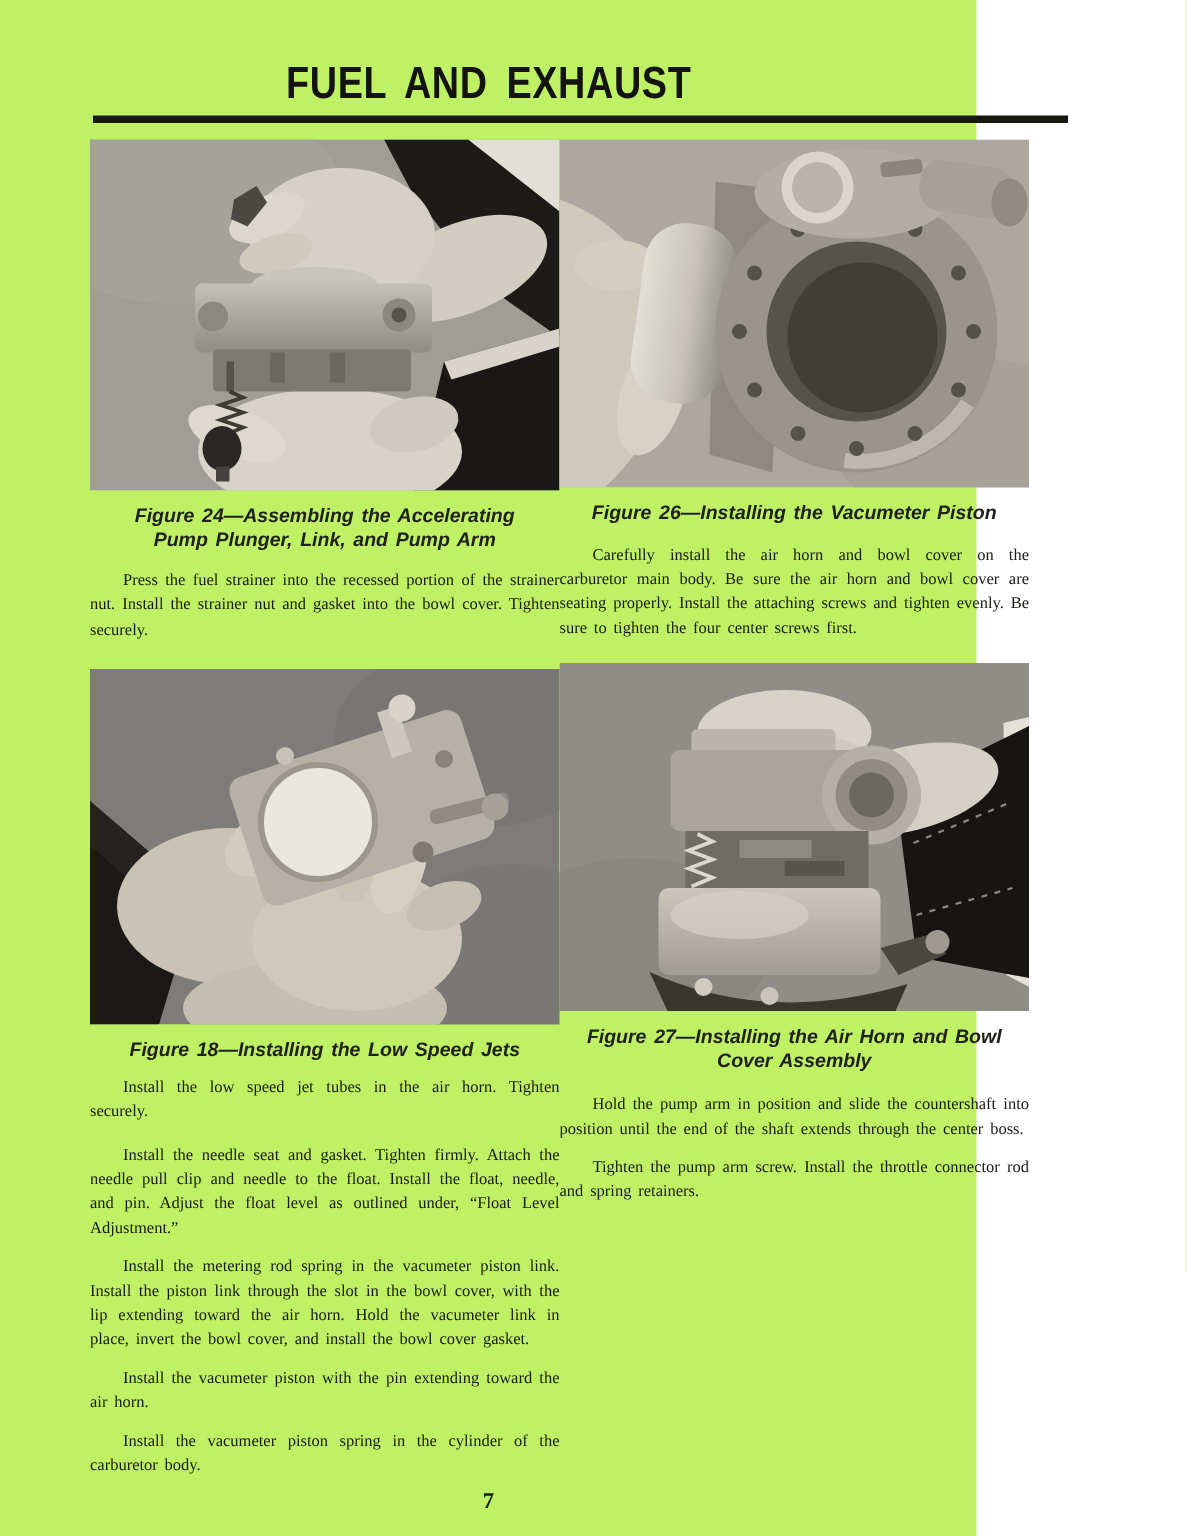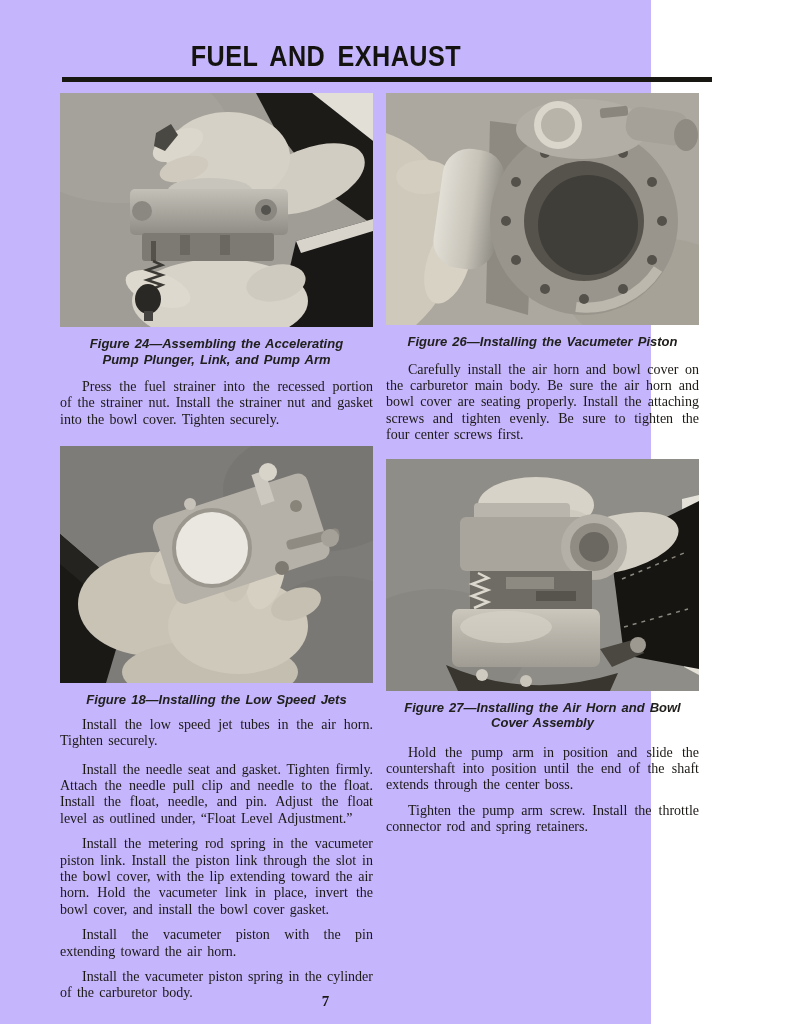--- a/index.html
+++ b/index.html
@@ -1,49 +1,49 @@
 <!DOCTYPE html>
 <html><head>
 <meta charset="utf-8">
 <style>
   html,body{margin:0;padding:0;}
   body{
     width:791px;height:1024px;background:#ffffff;
     font-family:"Liberation Serif",serif;color:#1b1914;
     position:relative;overflow:hidden;
   }
-  .page{width:651px;height:1024px;position:relative;background:#c4b5fd;}
+  .page{width:651px;height:1024px;position:relative;background:#bef264;}
 
   
   .header{padding-top:40px;text-align:center;}
   .title{
     display:inline-block;
     font-family:"Liberation Sans",sans-serif;font-weight:bold;
     font-size:30px;line-height:32px;letter-spacing:.5px;word-spacing:6px;
     color:#14130f;transform:scaleX(.84);transform-origin:center;
     white-space:nowrap;
   }
   .rule{margin:5px 0 0 62px;width:650px;height:5px;background:#181712;}
 
   
-  .columns{display:flex;margin:11px 56px 0 60px;gap:13px;}
+  .columns{display:flex;margin:11px 56px 0 60px;}
   .col{width:331px;}
 
   .photo{width:313px;line-height:0;}
   .photo svg{display:block;}
 
   .caption{
     font-family:"Liberation Sans",sans-serif;font-weight:bold;font-style:italic;
     font-size:13px;line-height:15.5px;text-align:center;color:#21201c;
     margin:9px auto 0 auto;word-spacing:1.5px;
   }
   .caption.two-line{max-width:288px;}
 
   .para{
-    font-size:14px;line-height:16.4px;margin:9px 0 0 0;
+    font-size:11px;line-height:16.4px;margin:9px 0 0 0;
     text-align:justify;text-indent:22px;word-spacing:1.8px;color:#1b1914;
   }
   .para.first{margin-top:12px;}
   .gap-photo{margin-top:18px;}
 
   .folio{
     position:absolute;left:0;right:0;top:993px;text-align:center;
     font-size:15px;font-weight:bold;color:#1b1914;
   }
 </style>

